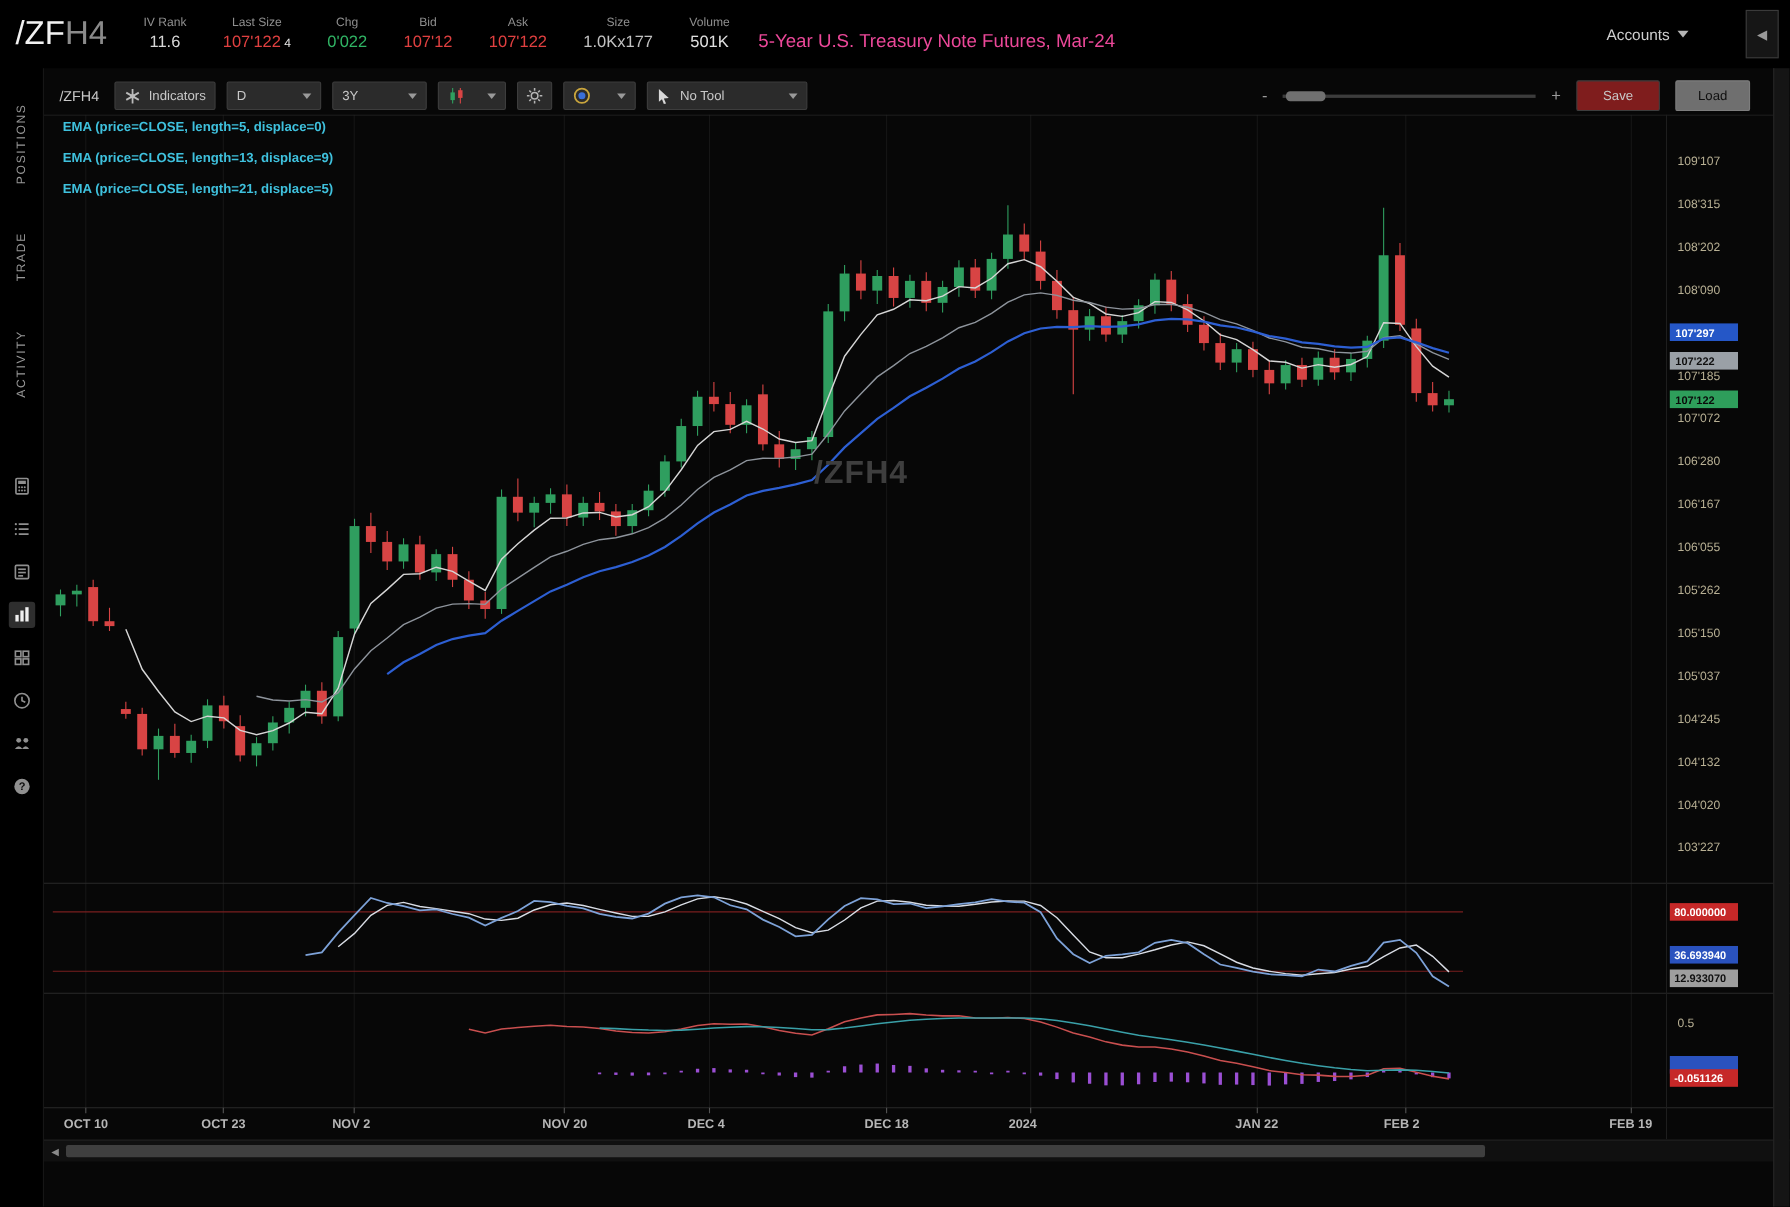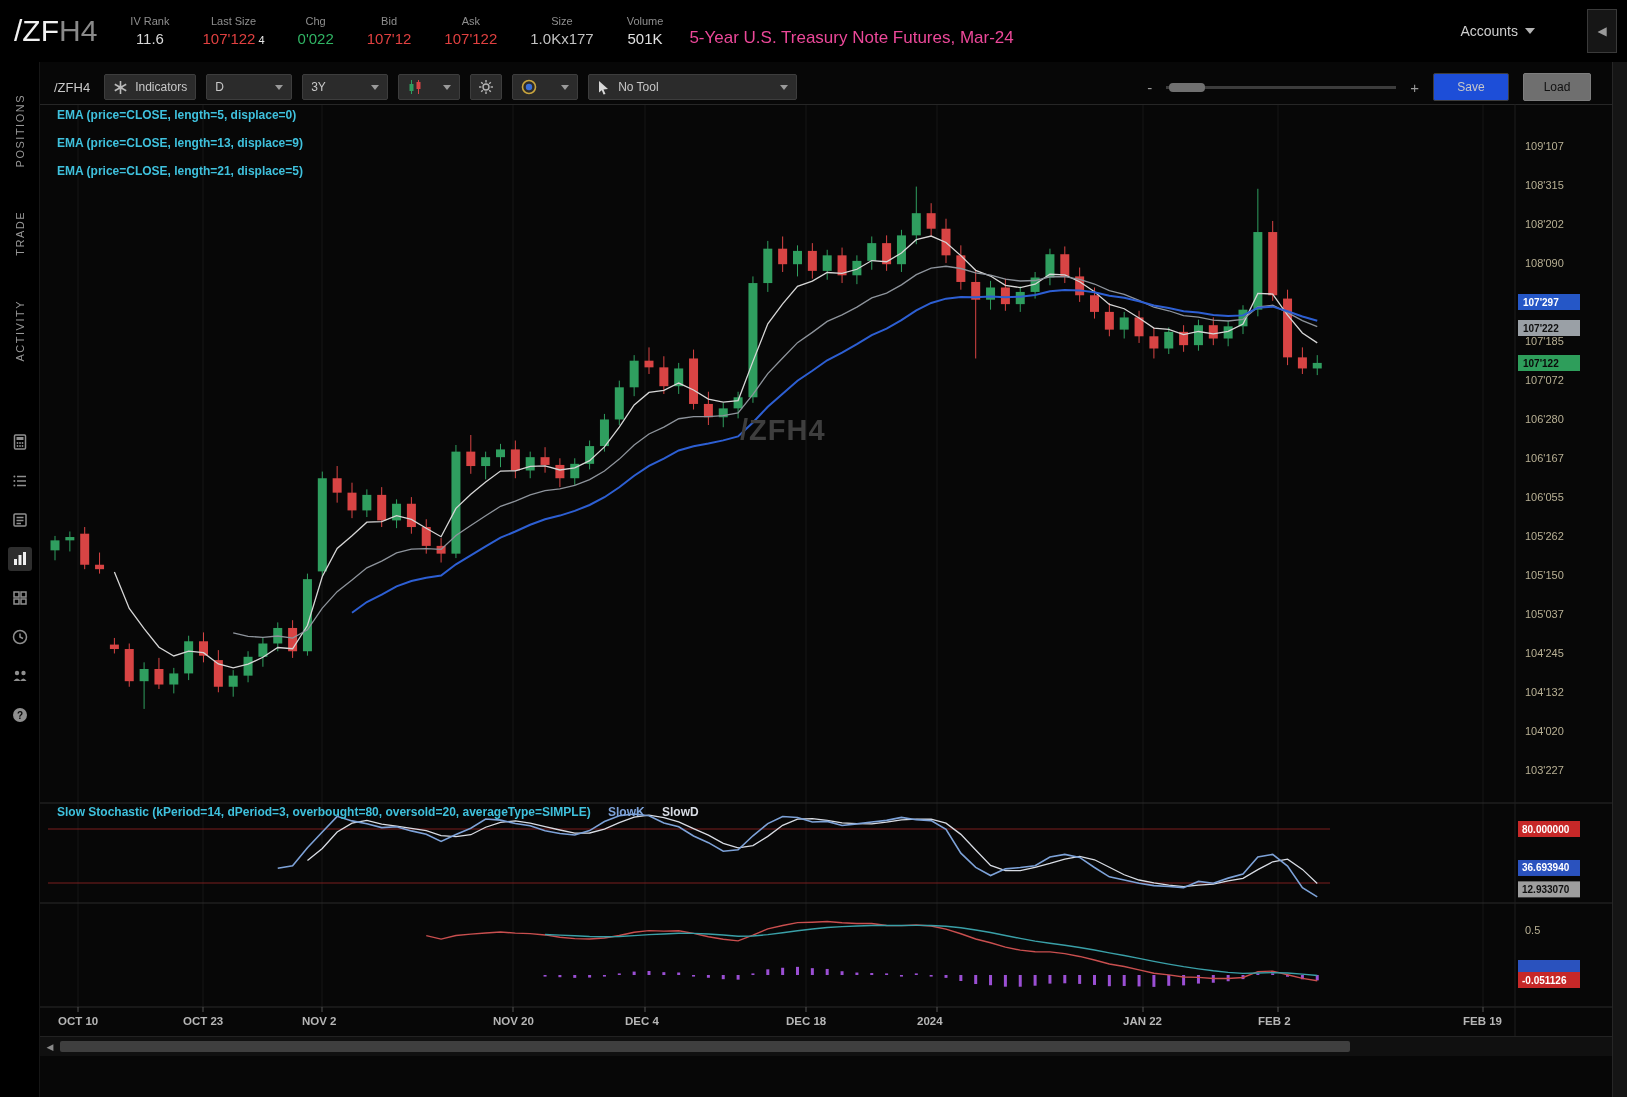--- a/index.html
+++ b/index.html
@@ -42,27 +42,27 @@
   .toolbar{position:absolute;left:8px;top:8px;right:0;height:34px;display:flex;align-items:center;gap:10px;}
   .tb-sym{font-size:13px;color:#c8c8c8;margin-right:4px;margin-left:6px;}
   .tbtn{height:26px;background:#2b2b2b;border:1px solid #3d3d3d;border-radius:2px;color:#c8c8c8;font-size:12px;
         display:flex;align-items:center;padding:0 8px;gap:7px;cursor:pointer;box-sizing:border-box;}
   .tbtn .caret{border-top-color:#9a9a9a;border-left-width:4px;border-right-width:4px;border-top-width:5px;}
   .dd{justify-content:space-between;}
   .dd-d{width:86px;}
   .dd-3y{width:86px;}
   .dd-candle{width:62px;}
   .dd-style{width:66px;}
-  .dd-tool{width:209px;}
+  .dd-tool{width:146px;}
   .sq{width:32px;justify-content:center;padding:0;}
   .tb-right{position:absolute;right:36px;top:0;height:34px;display:flex;align-items:center;gap:14px;}
   .zoomsign{color:#9a9a9a;font-size:15px;cursor:pointer;}
   .slider{width:230px;height:3px;background:#3c3c3c;position:relative;cursor:pointer;}
   .slider .thumb{position:absolute;left:3px;top:-3px;width:36px;height:9px;background:#707070;border-radius:4px;}
-  .btn-save{width:74px;height:26px;background:#1d4ed8;border:1px solid #3d3d3d;color:#c8c8c8;font-size:12px;
+  .btn-save{width:74px;height:26px;background:#7f1d1d;border:1px solid #3d3d3d;color:#c8c8c8;font-size:12px;
             display:flex;align-items:center;justify-content:center;cursor:pointer;border-radius:2px;}
   .btn-load{width:66px;height:26px;background:#6f6f6f;border:1px solid #7d7d7d;color:#101010;font-size:12px;
             display:flex;align-items:center;justify-content:center;cursor:pointer;border-radius:2px;}
 
   
   .study-label{position:absolute;left:17px;font-size:12px;font-weight:600;white-space:nowrap;cursor:pointer;}
   .legend-item{margin-left:14px;font-weight:600;}
   .watermark{position:absolute;left:700px;top:352px;font-size:29px;color:#3e3e3e;font-weight:600;letter-spacing:1px;}
 
   svg#chart-svg{position:absolute;left:0;top:42px;display:block;}
@@ -583,25 +583,20 @@
       <line x1="1238" y1="903" x2="1238" y2="908" stroke="#555555"></line>
       <text x="1218" y="921" class="tax">FEB 2</text>
       <line x1="1443" y1="903" x2="1443" y2="908" stroke="#555555"></line>
       <text x="1423" y="921" class="tax">FEB 19</text>
     </svg>
 
   <div class="study-label" style="top: 46px; color: rgb(63, 193, 221);">EMA (price=CLOSE, length=5, displace=0)</div>
   <div class="study-label" style="top: 74px; color: rgb(63, 193, 221);">EMA (price=CLOSE, length=13, displace=9)</div>
   <div class="study-label" style="top: 102px; color: rgb(63, 193, 221);">EMA (price=CLOSE, length=21, displace=5)</div>
 
-  <div class="study-label" style="top:743px;">
-    <span style="color: rgb(63, 193, 221);">Slow Stochastic (kPeriod=14, dPeriod=3, overbought=80, oversold=20, averageType=SIMPLE)</span>
-    <span class="legend-item" style="color: rgb(125, 162, 216);">SlowK</span>
-    <span class="legend-item" style="color: rgb(216, 220, 228);">SlowD</span>
-  </div>
 
 
   <div class="watermark">/ZFH4</div>
 
   <div class="hscroll">
     <div class="arr left">◀</div>
     <div class="hthumb"></div>
     <div class="arr right">▶</div>
   </div>
 </div>

